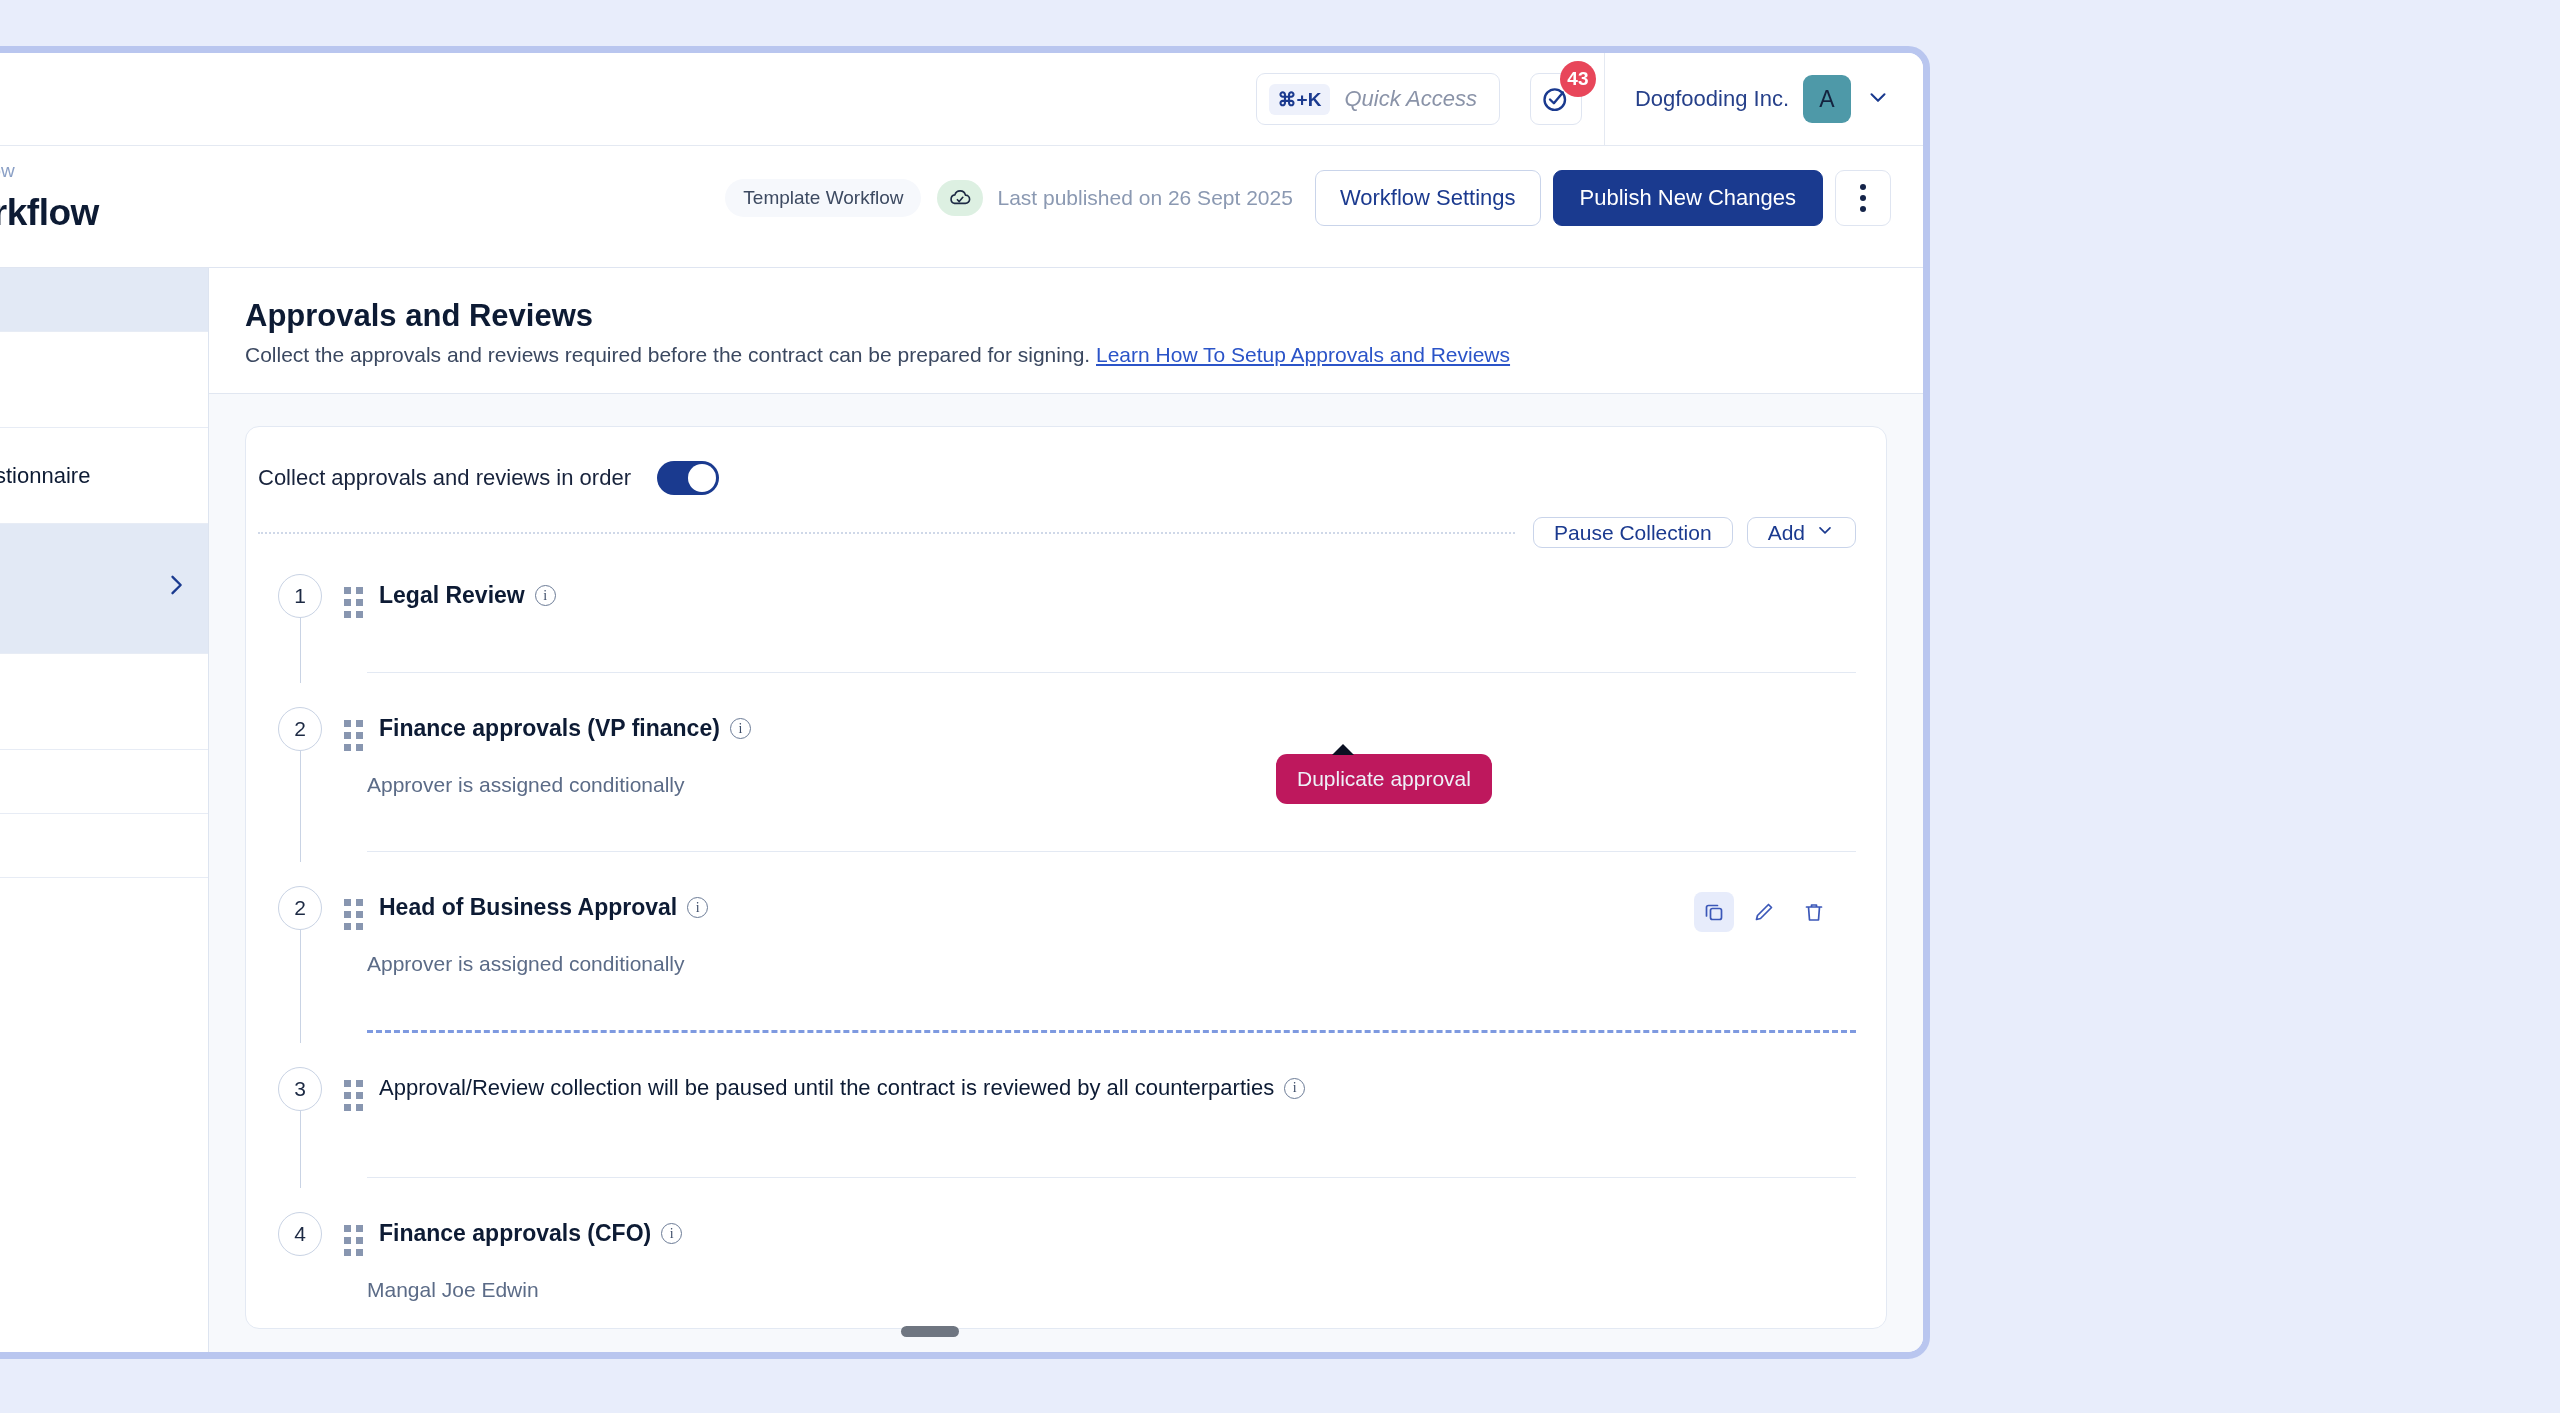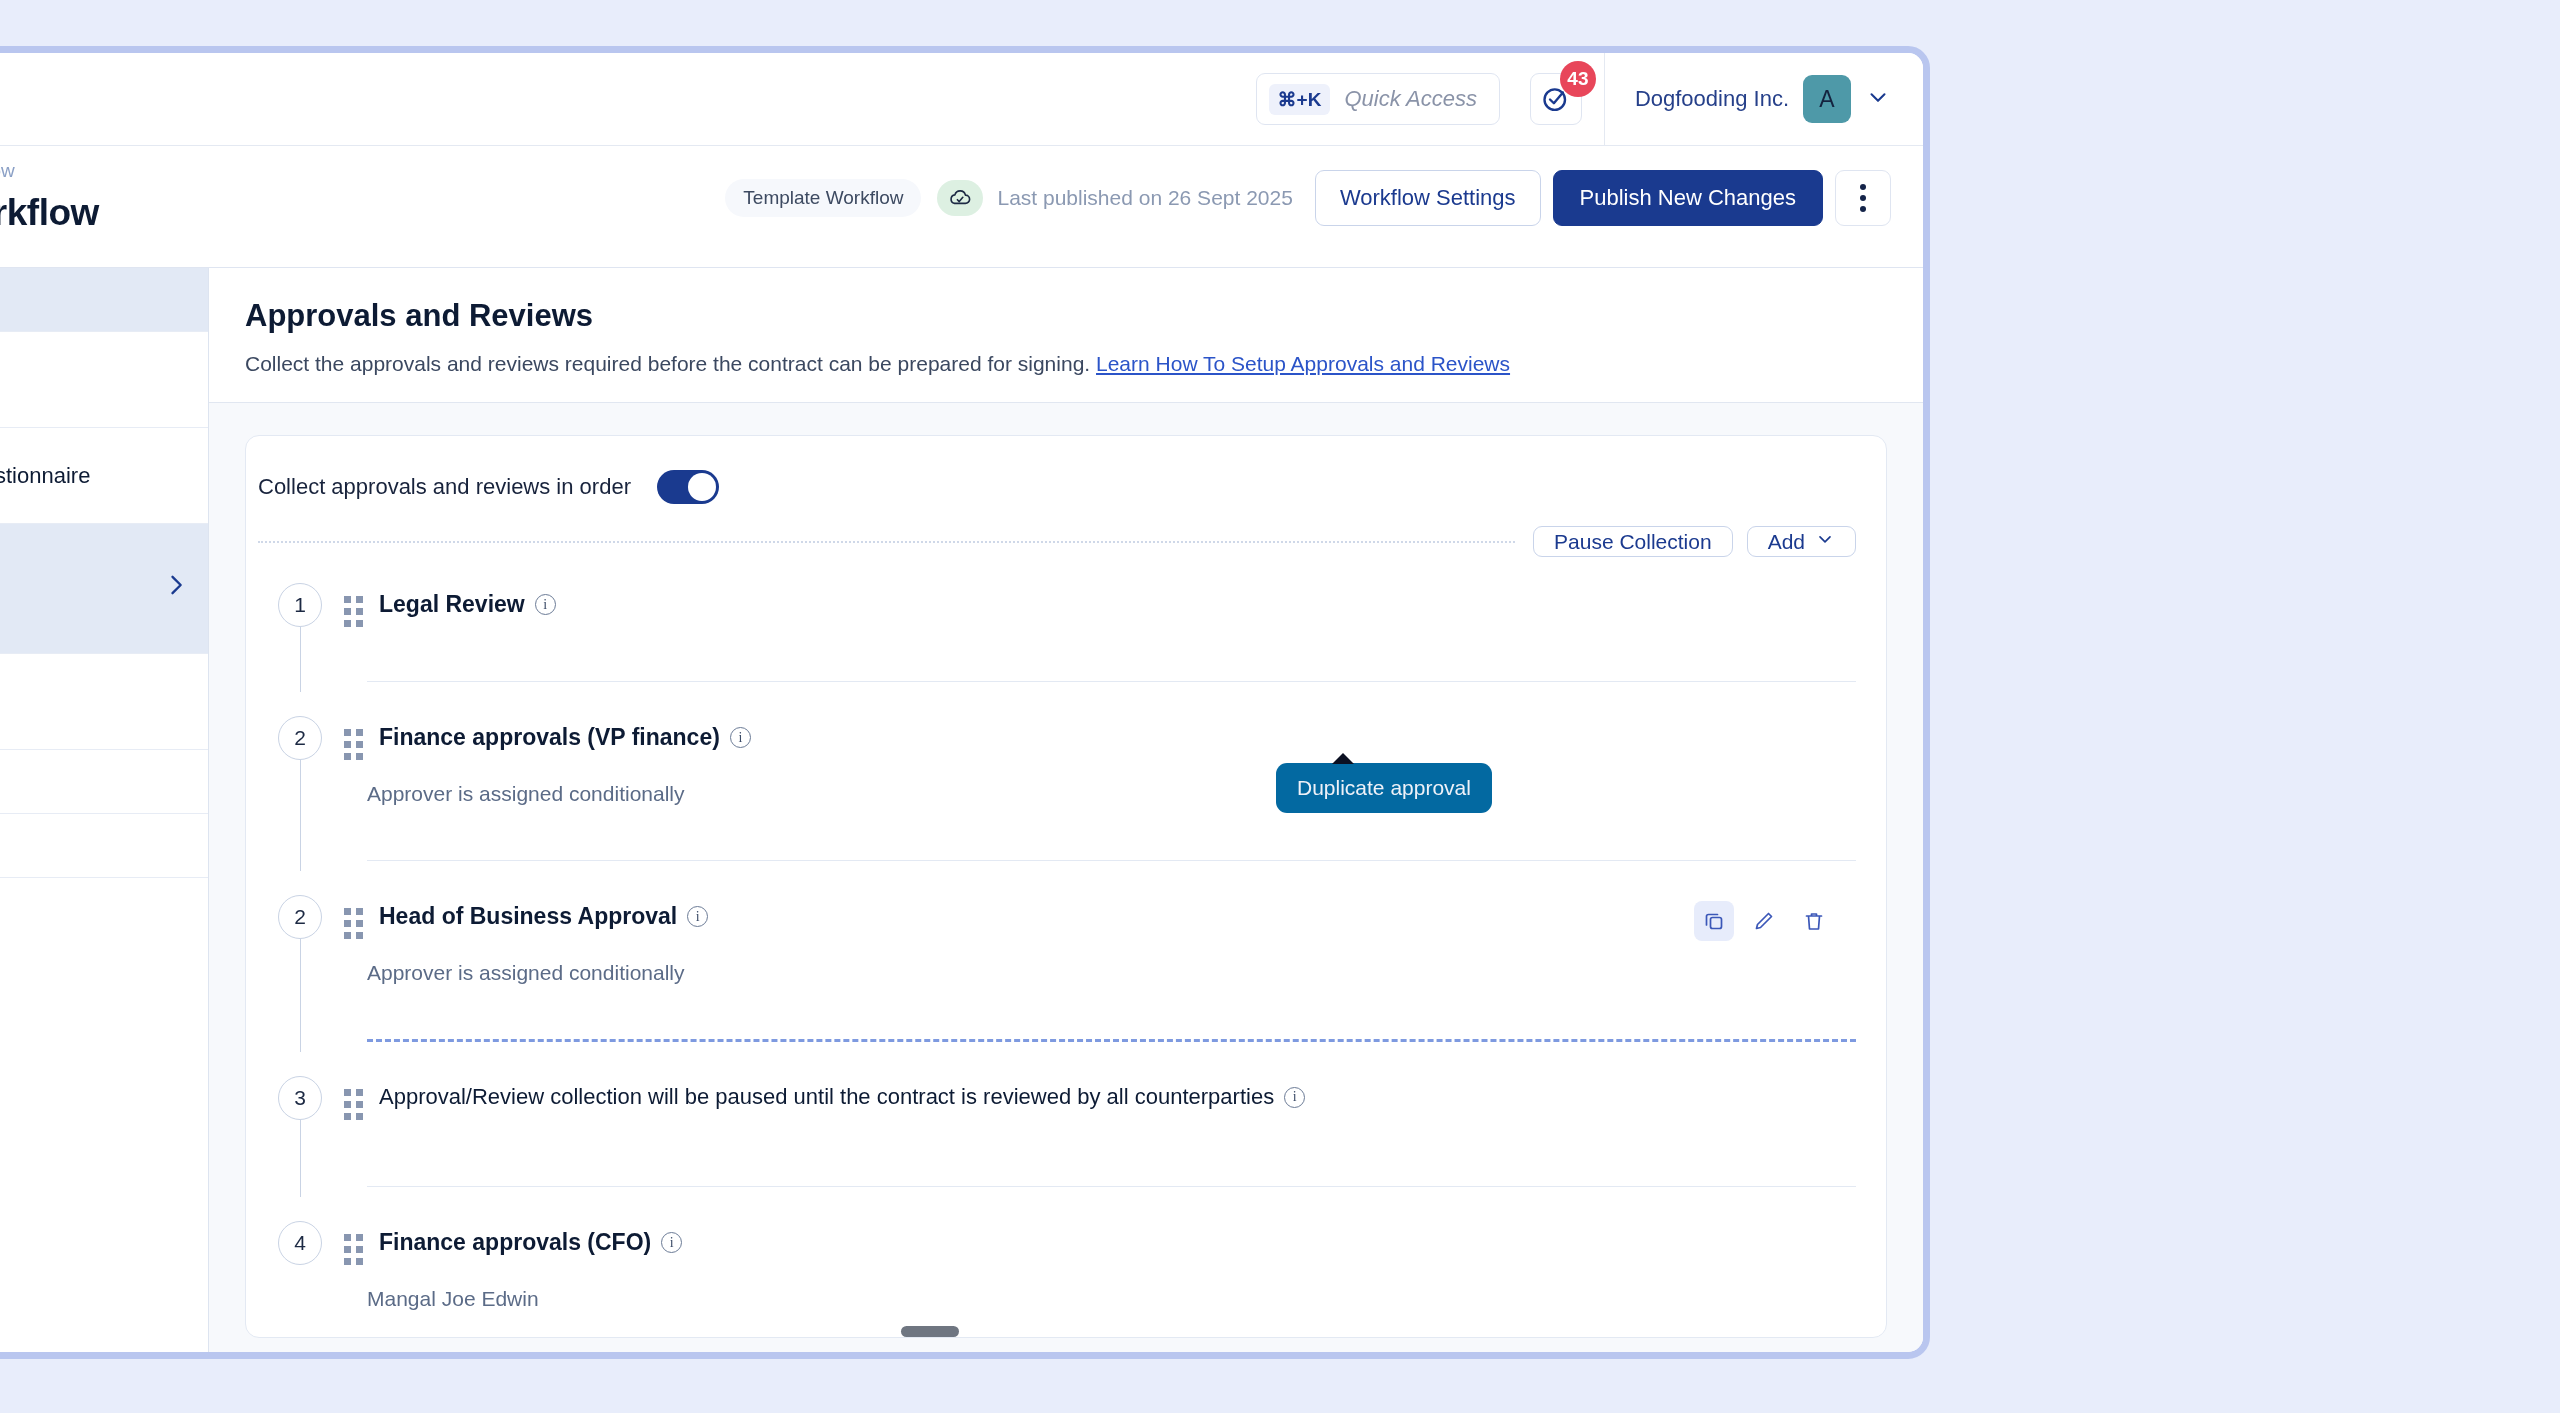--- a/index.html
+++ b/index.html
@@ -133,21 +133,21 @@
   .main {
     position: absolute; left: 232px; top: 215px;
     right: 0; bottom: 0;
     background: #f7f9fc;
     overflow: hidden;
   }
   .section-head {
     background: #fff; border-bottom: 1px solid #e1e7f1;
     padding: 30px 40px 26px 36px;
   }
-  .section-title { font-size: 31px; font-weight: bold; color: #0d1b34; margin-bottom: 18px; }
+  .section-title { font-size: 31px; font-weight: bold; color: #0d1b34; margin-bottom: 9px; }
   .section-sub { font-size: 21px; color: #3b4860; }
   .link { color: #2b54c8; }
 
   .card {
     margin: 32px 36px 0 36px;
     background: #fff; border: 1px solid #e3e9f3; border-radius: 14px;
     padding: 26px 30px 26px 12px;
     position: relative;
   }
 
@@ -215,21 +215,21 @@
     display: flex; align-items: center; gap: 10px;
   }
   .act {
     width: 40px; height: 40px; border-radius: 8px;
     display: flex; align-items: center; justify-content: center;
   }
   .act.active { background: #e7ecfb; }
 
   .tooltip {
     position: absolute; left: 1030px; top: 327px;
-    background: #0369a1; color: #eef1f8;
+    background: #be185d; color: #eef1f8;
     border-radius: 11px; padding: 13px 21px;
     font-size: 21px; white-space: nowrap;
     z-index: 40;
   }
   .tooltip::after {
     content: ""; position: absolute; top: -10px; left: 56px;
     border-left: 11px solid transparent; border-right: 11px solid transparent;
     border-bottom: 11px solid #0b1022;
   }
 

